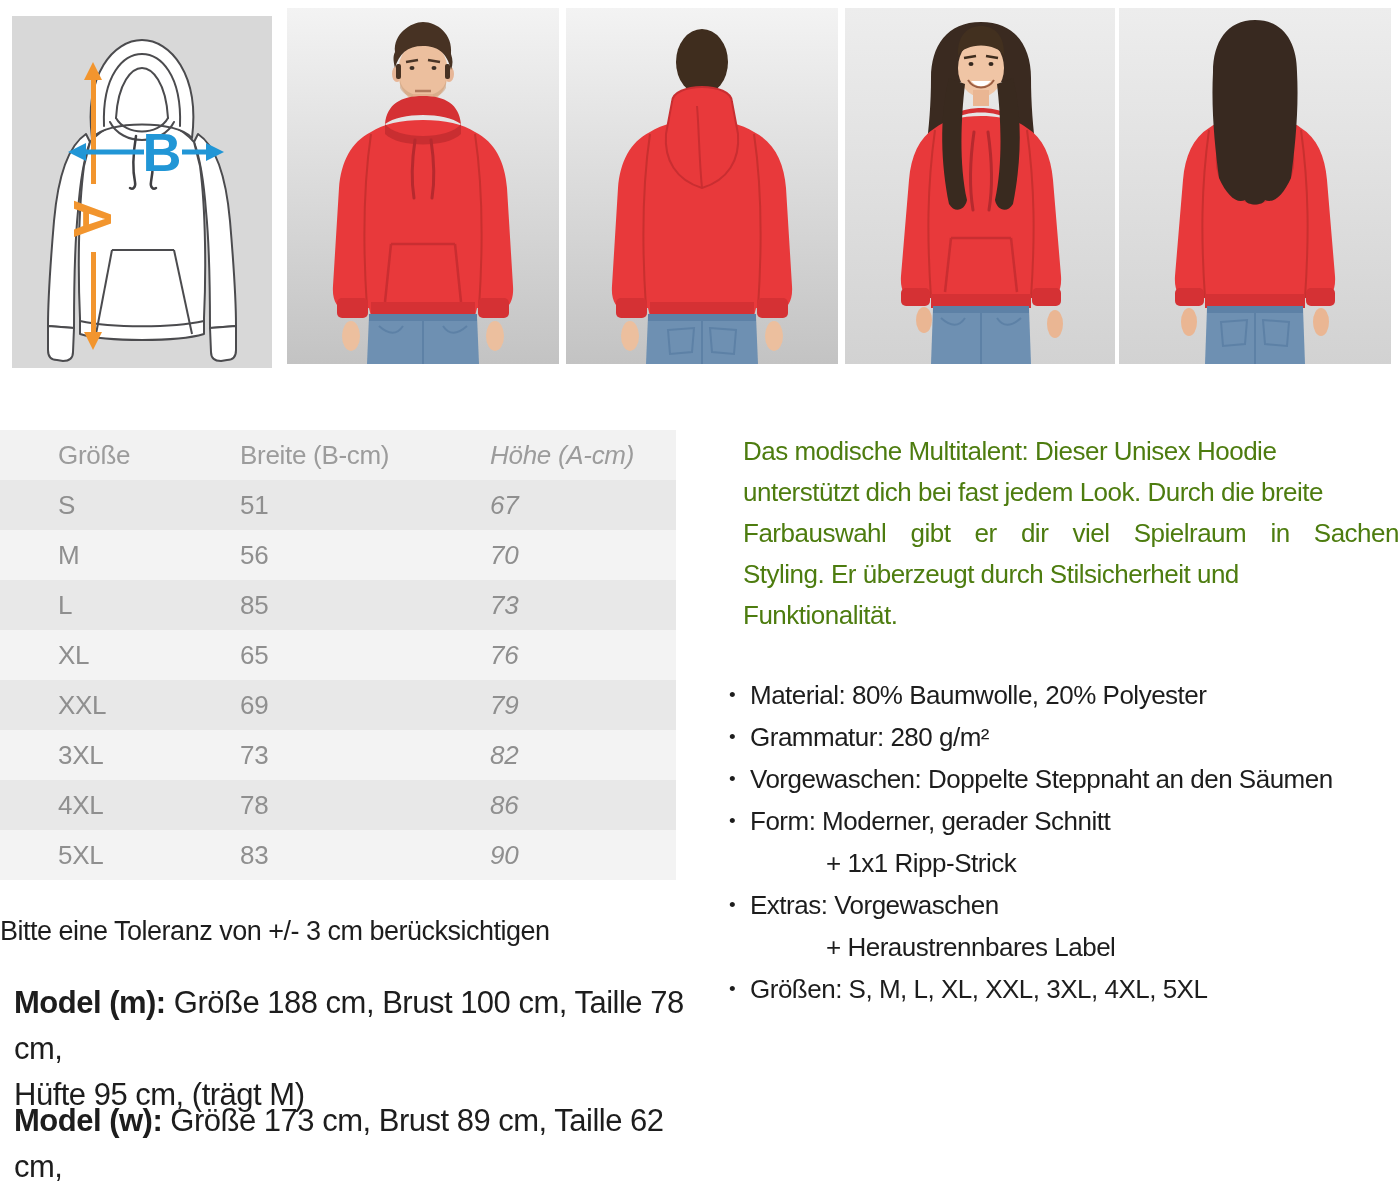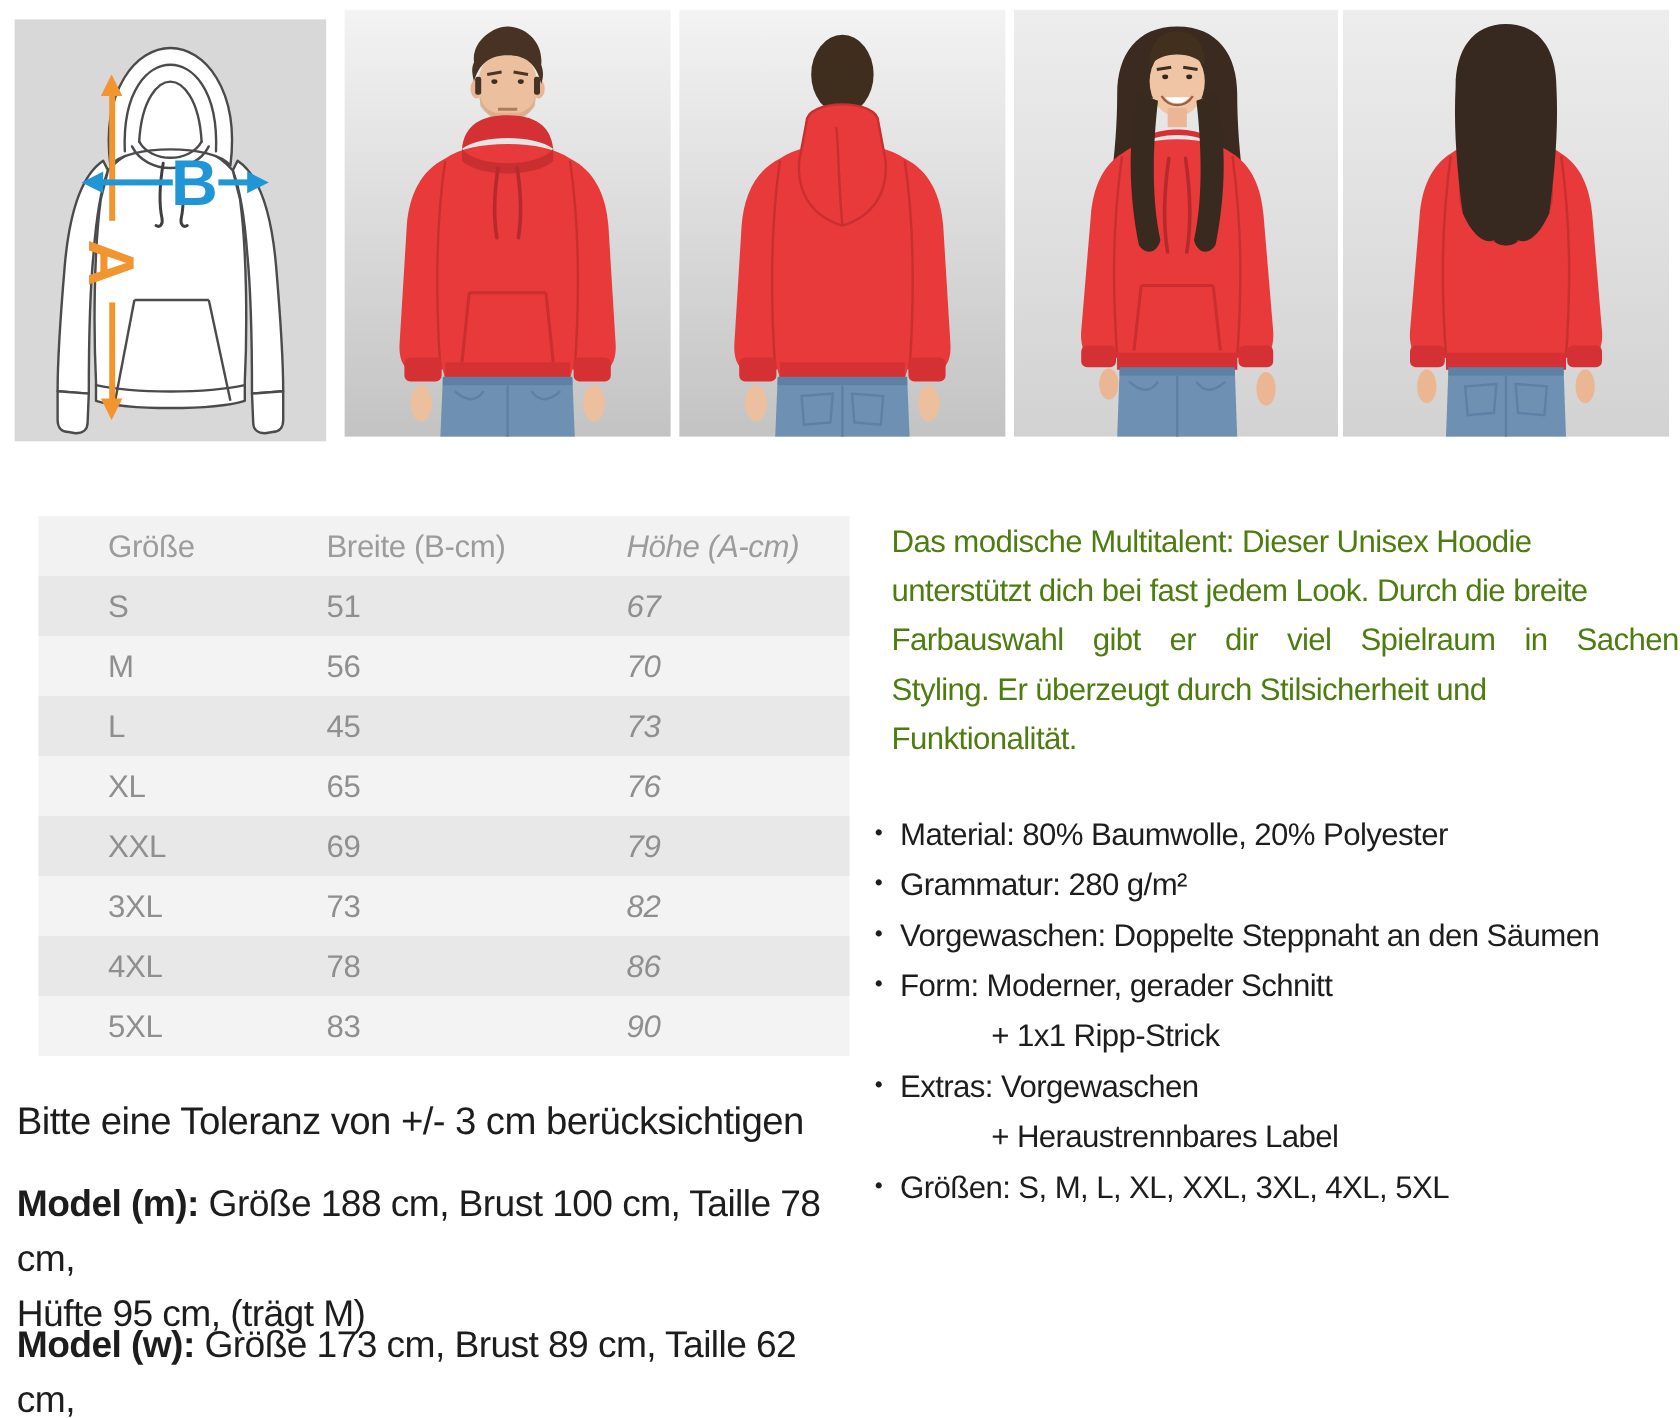--- a/index.html
+++ b/index.html
@@ -14,21 +14,21 @@
   
   .panel{position:absolute;top:8px;height:356px;}
   .panel svg{display:block;width:100%;height:100%;}
   #diagram-panel{left:12px;top:16px;width:260px;height:352px;}
   #photo-man-front{left:287px;width:272px;}
   #photo-man-back{left:566px;width:272px;}
   #photo-woman-front{left:845px;width:270px;}
   #photo-woman-back{left:1119px;width:272px;}
 
   
-  .size-table{left:32px;top:430px;width:676px;font-size:26px;letter-spacing:-0.3px;}
+  .size-table{left:0;top:430px;width:676px;font-size:26px;letter-spacing:-0.3px;}
   .trow{display:flex;height:50px;align-items:center;color:#8f8f8f;}
   .trow>div{box-sizing:border-box;}
   .c1{width:240px;padding-left:58px;}
   .c2{width:250px;}
   .c3{flex:1;font-style:italic;}
   .thead{background:#f2f2f2;color:#9c9c9c;}
   .r-dark{background:#e8e8e8;}
   .r-light{background:#f3f3f3;}
 
   
@@ -36,21 +36,21 @@
     letter-spacing:-0.5px;color:#4d7c0f;}
   .dline.spread{text-align:justify;text-align-last:justify;}
 
   .bullets{left:723px;top:674px;width:662px;font-size:26px;line-height:42px;
     letter-spacing:-0.5px;color:#1d1d1d;}
   .bullet{display:flex;}
   .dot{width:27px;padding-left:6px;box-sizing:border-box;font-size:19px;}
   .bullet.indent{padding-left:103px;}
 
   
-  .note-tolerance{left:14px;top:916px;font-size:32px;letter-spacing:-0.5px;}
+  .note-tolerance{left:0;top:916px;font-size:27px;letter-spacing:-0.5px;}
   .model-block{left:14px;width:690px;font-size:31px;line-height:46px;letter-spacing:-0.5px;}
   #model-m{top:980px;}
   #model-w{top:1098px;}
   .model-block b{font-weight:bold;}
 </style>
 </head>
 <body>
 
 <div class="panel" id="diagram-panel">
 <svg viewBox="0 0 260 352">
@@ -270,21 +270,21 @@
     <div class="c2">51</div>
     <div class="c3">67</div>
   </div>
   <div class="trow r-light">
     <div class="c1">M</div>
     <div class="c2">56</div>
     <div class="c3">70</div>
   </div>
   <div class="trow r-dark">
     <div class="c1">L</div>
-    <div class="c2">45</div>
+    <div class="c2">85</div>
     <div class="c3">73</div>
   </div>
   <div class="trow r-light">
     <div class="c1">XL</div>
     <div class="c2">65</div>
     <div class="c3">76</div>
   </div>
   <div class="trow r-dark">
     <div class="c1">XXL</div>
     <div class="c2">69</div>

